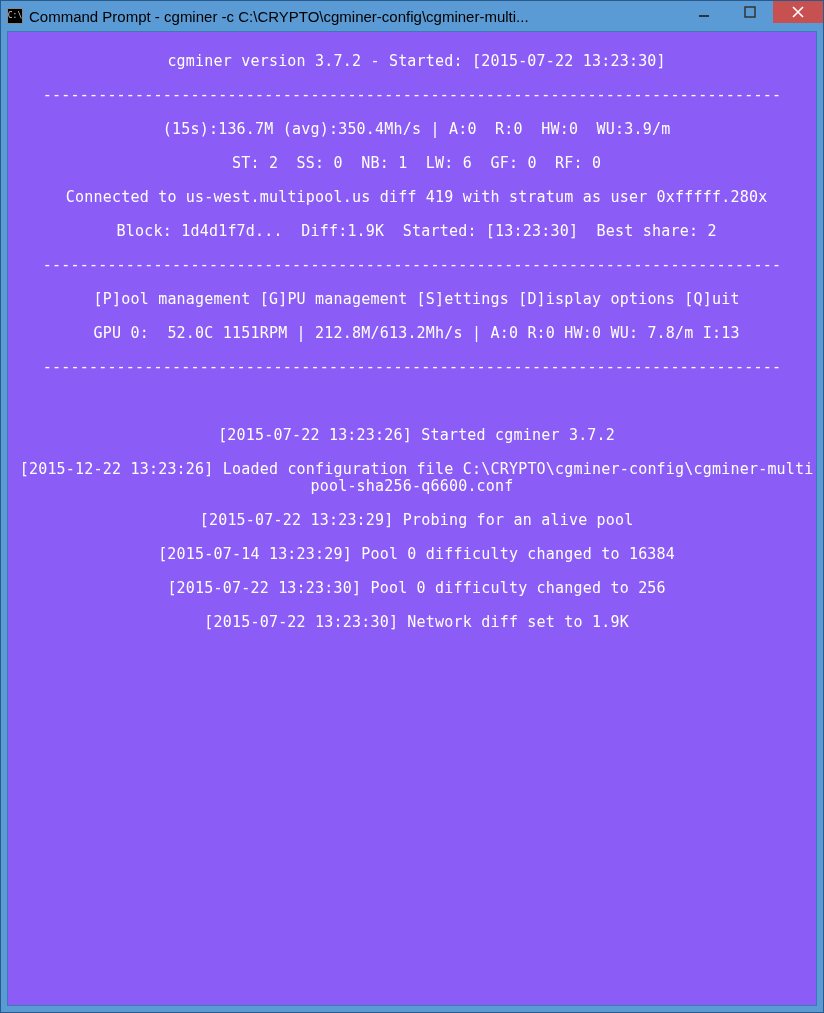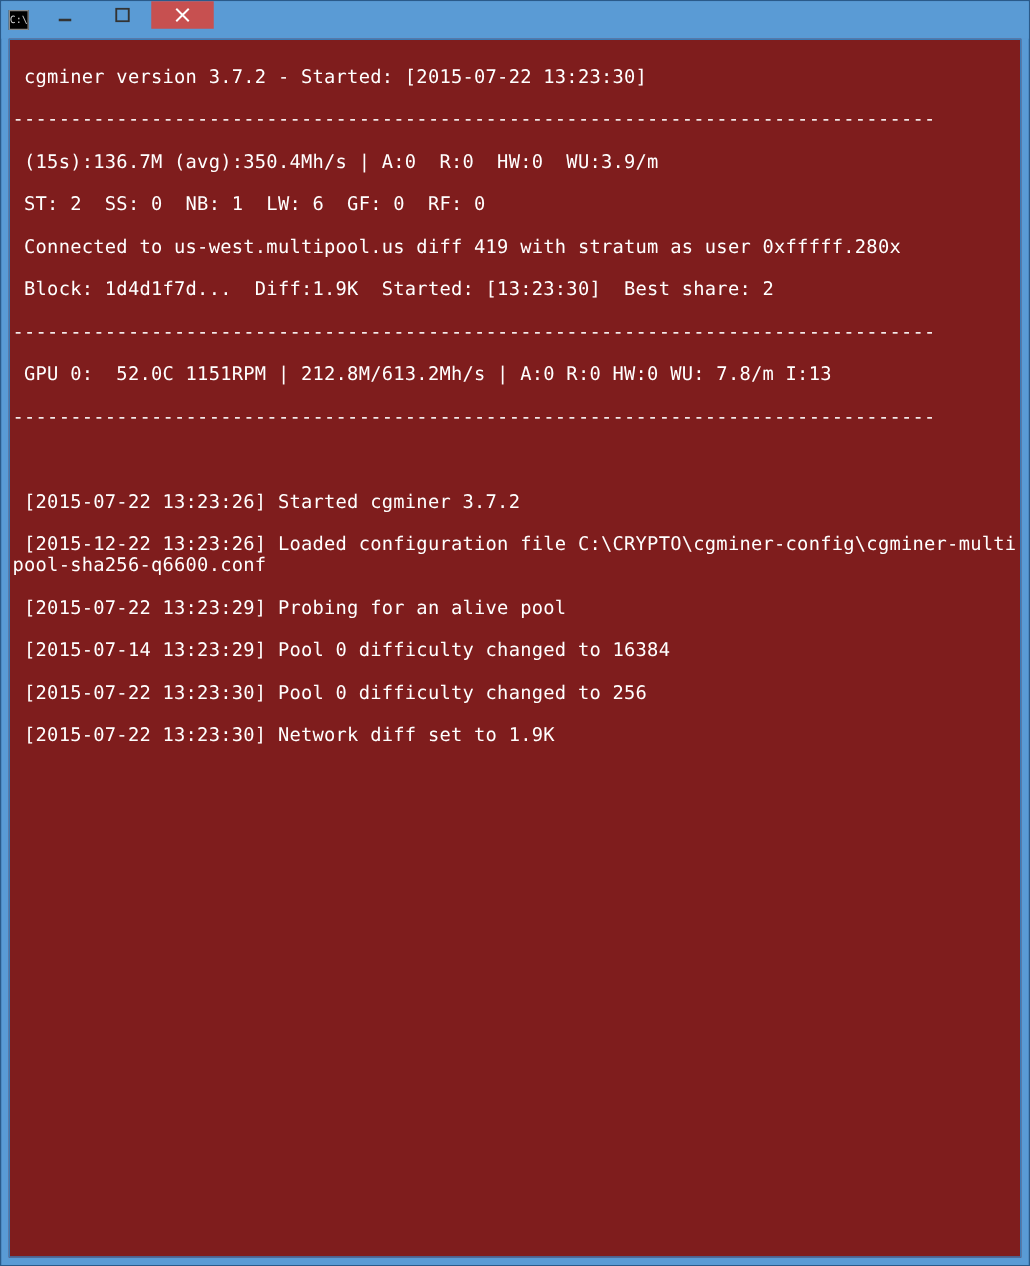--- a/index.html
+++ b/index.html
@@ -40,44 +40,46 @@
     width: 46px; height: 22px;
     display: flex; align-items: center; justify-content: center;
     margin-top: 0;
   }
   .win-btn.close { background: #c75050; width: 50px; }
   .win-btn svg { display: block; }
 
   .client {
     flex: 1 1 auto;
     margin: 0 6px 6px 6px;
-    background: #7f1d1d;
+    background: #8b5cf6;
     border: 1px solid #3a7ab5;
     padding: 4px 2px 2px 2px;
     overflow: hidden;
+    text-align: center;
   }
   .term {
     font-family: "Consolas", "Lucida Console", monospace;
     font-size: 15px;
     line-height: 17px;
     color: #fff;
     white-space: pre;
     letter-spacing: 0.2px;
   }
   .term .line { white-space: pre-wrap; word-break: break-all; }
 </style>
 </head>
 <body>
 
 <div class="window">
 
   <div class="titlebar">
     <div class="app-icon">
         <span>C:\</span>
       </div>
+    <div class="title">Command Prompt - cgminer  -c C:\CRYPTO\cgminer-config\cgminer-multi...</div>
     <div class="win-controls">
       <div class="win-btn">
         <svg width="12" height="12" viewBox="0 0 12 12">
             <rect x="1" y="9" width="10" height="2" fill="#333"></rect>
           </svg>
       </div>
       <div class="win-btn">
         <svg width="12" height="12" viewBox="0 0 12 12">
             <rect x="1" y="1" width="10" height="10" fill="none" stroke="#333" stroke-width="1.5"></rect>
           </svg>
@@ -92,20 +94,21 @@
 
   <div class="client">
     <div class="term">
 <div class="line"> cgminer version 3.7.2 - Started: [2015-07-22 13:23:30]</div>
 <div class="line">--------------------------------------------------------------------------------</div>
 <div class="line"> (15s):136.7M (avg):350.4Mh/s | A:0  R:0  HW:0  WU:3.9/m</div>
 <div class="line"> ST: 2  SS: 0  NB: 1  LW: 6  GF: 0  RF: 0</div>
 <div class="line"> Connected to us-west.multipool.us diff 419 with stratum as user 0xfffff.280x</div>
 <div class="line"> Block: 1d4d1f7d...  Diff:1.9K  Started: [13:23:30]  Best share: 2</div>
 <div class="line">--------------------------------------------------------------------------------</div>
+<div class="line"> [P]ool management [G]PU management [S]ettings [D]isplay options [Q]uit</div>
 <div class="line"> GPU 0:  52.0C 1151RPM | 212.8M/613.2Mh/s | A:0 R:0 HW:0 WU: 7.8/m I:13</div>
 <div class="line">--------------------------------------------------------------------------------</div>
 <div class="line"> </div>
 <div class="line"> [2015-07-22 13:23:26] Started cgminer 3.7.2</div>
 <div class="line"> [2015-12-22 13:23:26] Loaded configuration file C:\CRYPTO\cgminer-config\cgminer-multipool-sha256-q6600.conf</div>
 <div class="line"> [2015-07-22 13:23:29] Probing for an alive pool</div>
 <div class="line"> [2015-07-14 13:23:29] Pool 0 difficulty changed to 16384</div>
 <div class="line"> [2015-07-22 13:23:30] Pool 0 difficulty changed to 256</div>
 <div class="line"> [2015-07-22 13:23:30] Network diff set to 1.9K</div>
     </div>

